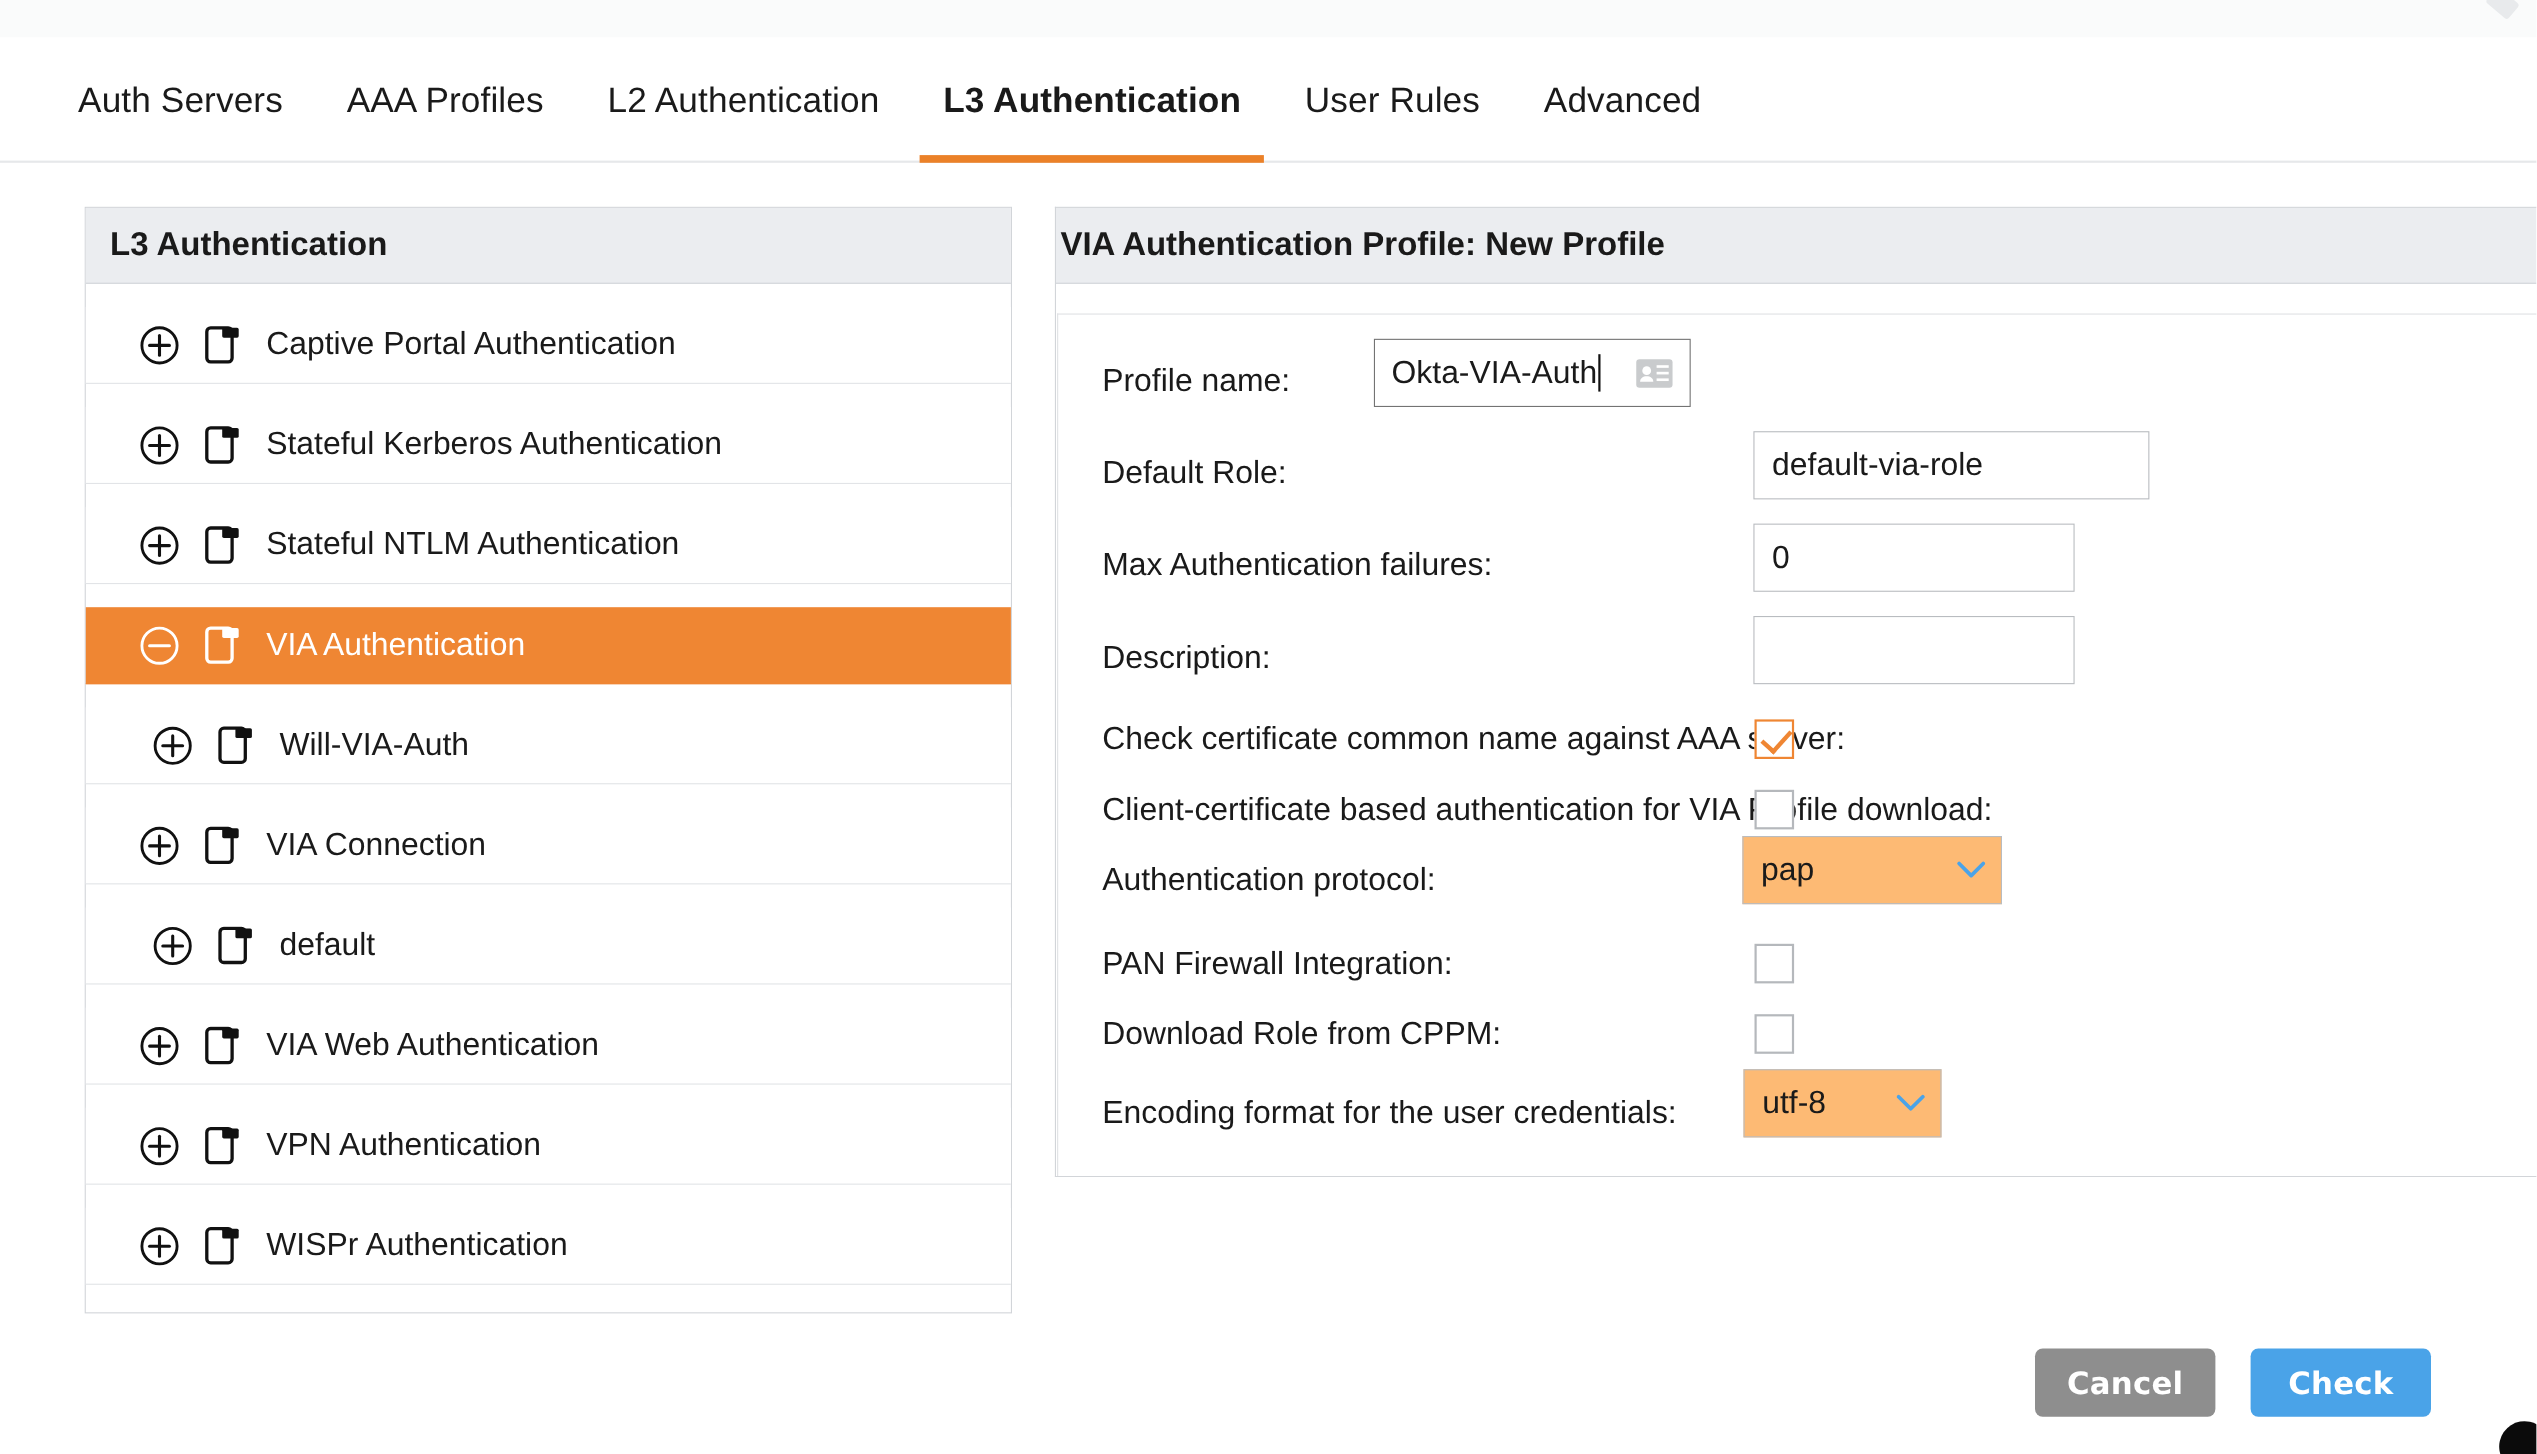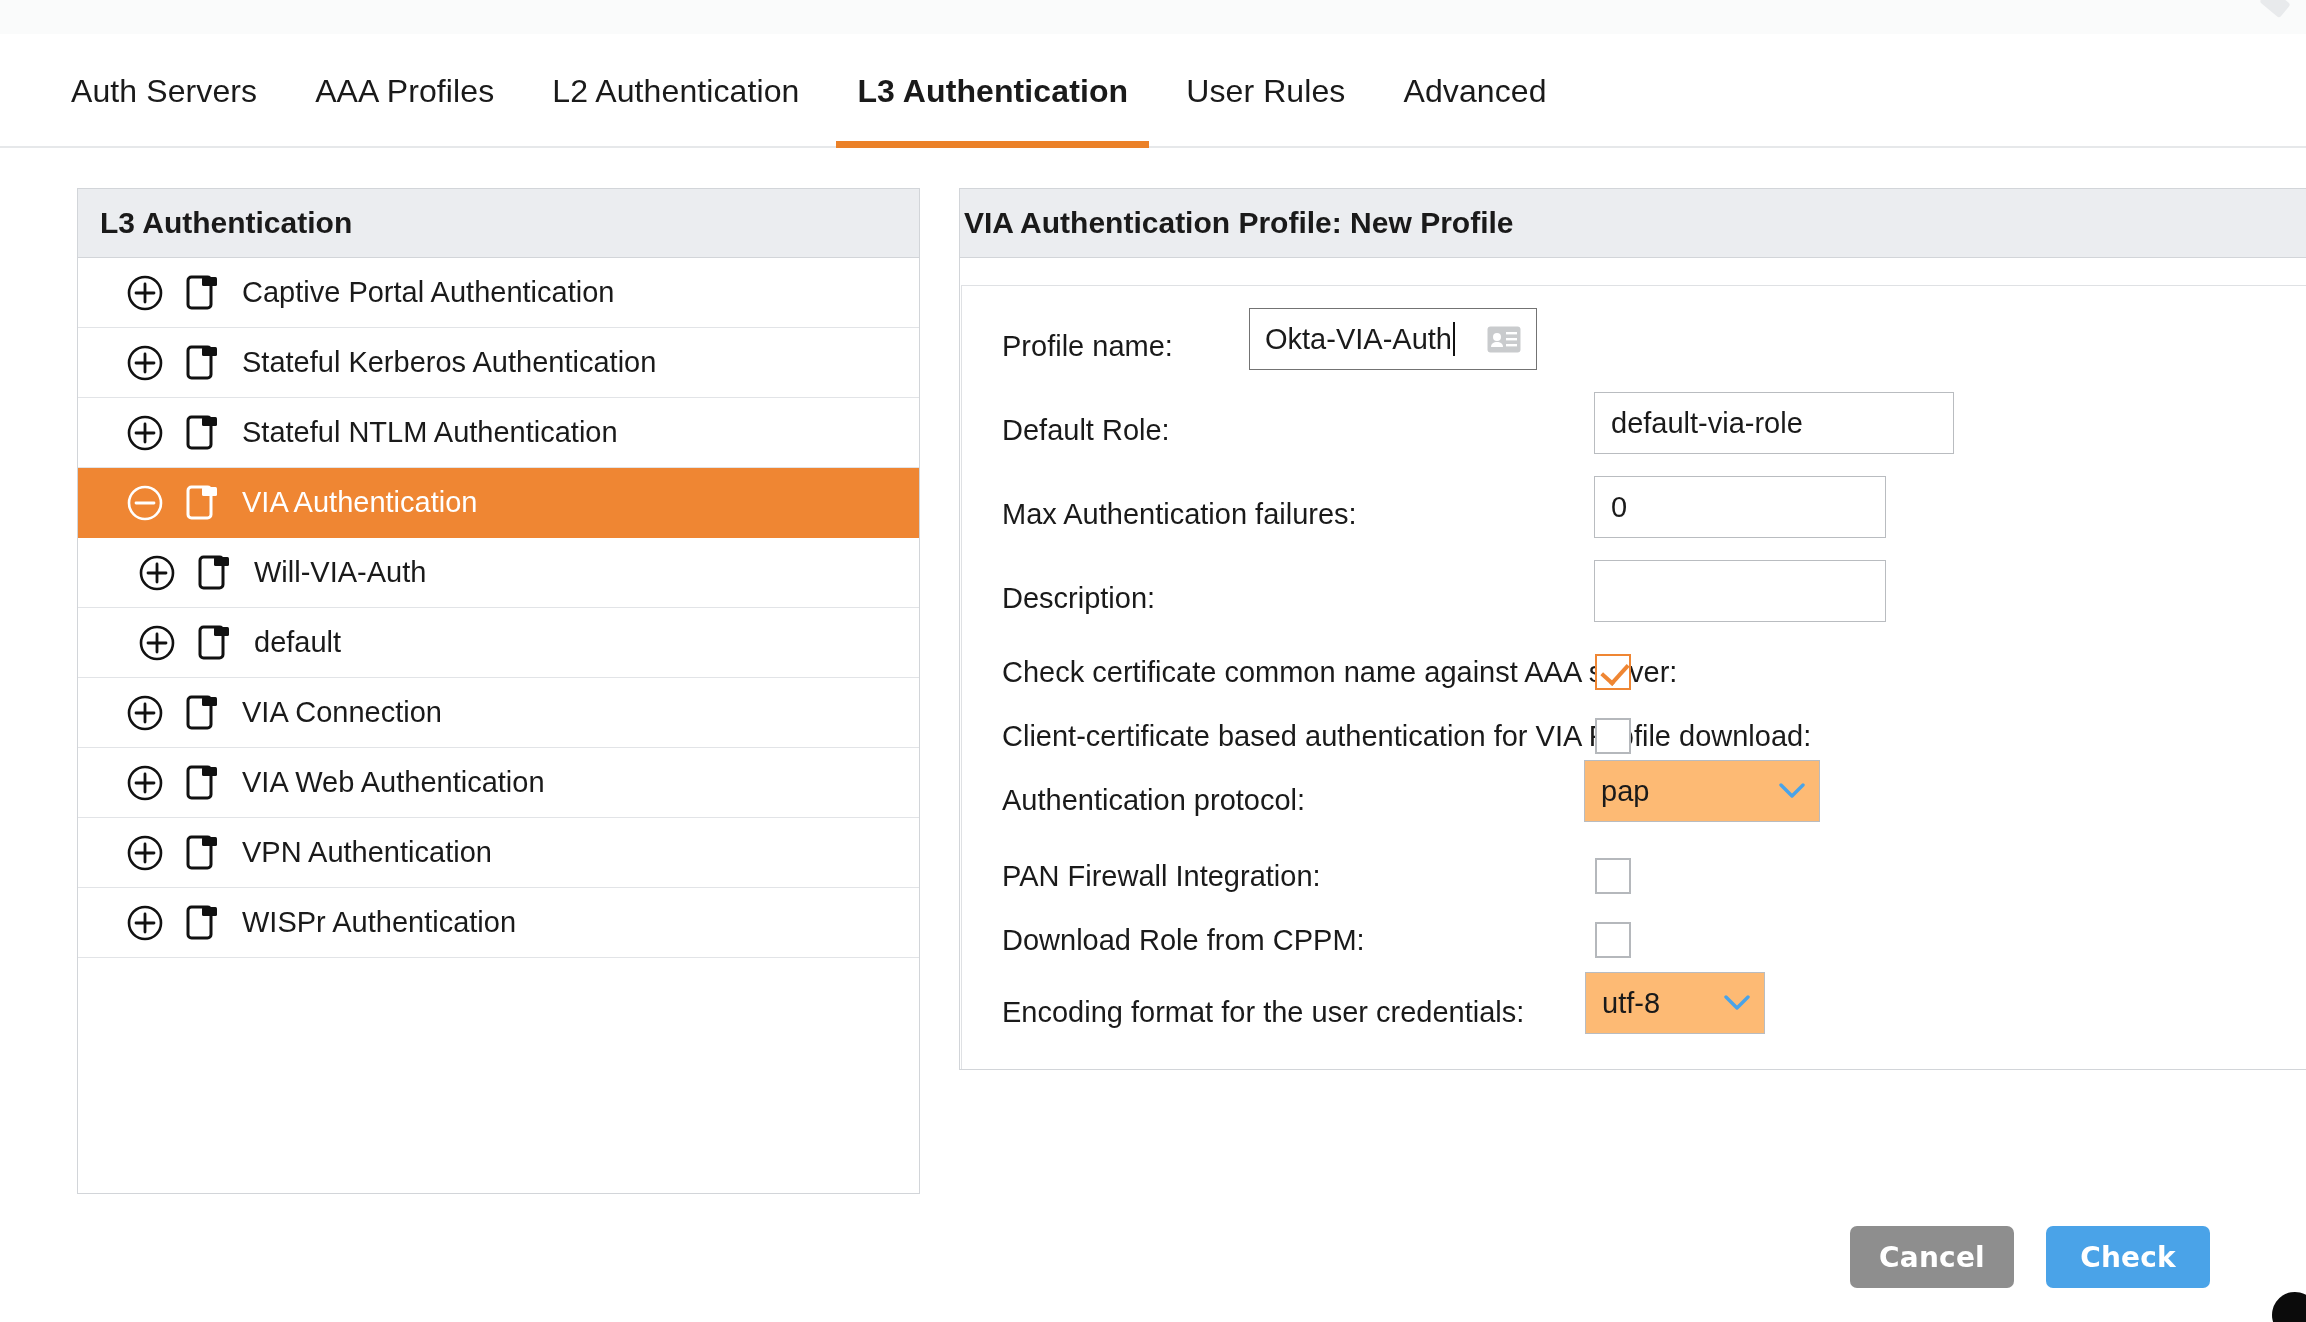--- a/index.html
+++ b/index.html
@@ -92,20 +92,21 @@
     color: #1a1a1a;
   }
   .tree-body { }
   .tree-row {
     height: 70px;
     display: flex;
     align-items: center;
     border-bottom: 1px solid #e2e4e7;
     cursor: pointer;
     background: #ffffff;
+    margin-top: 21px;
   }
   .tree-row.child { padding-left: 60px; }
   .tree-row.selected {
     background: #ef8633;
     border-bottom-color: #ef8633;
   }
   .tree-row .toggle-icon {
     width: 38px; height: 38px;
     margin-left: 48px;
     flex: 0 0 auto;
@@ -362,43 +363,43 @@
             <circle cx="19" cy="19" r="16" fill="none" stroke="#111111" stroke-width="2.6"></circle>
             <line x1="10" y1="19" x2="28" y2="19" stroke="#111111" stroke-width="2.8" stroke-linecap="round"></line>
             <line x1="19" y1="10" x2="19" y2="28" stroke="#111111" stroke-width="2.8" stroke-linecap="round"></line>
           </svg>
           <svg class="doc-icon" viewBox="0 0 32 36">
             <rect x="2" y="2" width="23" height="31" rx="3.5" fill="none" stroke="#111111" stroke-width="3"></rect>
             <rect x="16" y="2" width="15" height="9" rx="1.5" fill="#111111"></rect>
           </svg>
           <span class="tree-label">Will-VIA-Auth</span>
         </div>
+        <div class="tree-row">
+          <svg class="toggle-icon" viewBox="0 0 38 38">
+            <circle cx="19" cy="19" r="16" fill="none" stroke="#111111" stroke-width="2.6"></circle>
+            <line x1="10" y1="19" x2="28" y2="19" stroke="#111111" stroke-width="2.8" stroke-linecap="round"></line>
+            <line x1="19" y1="10" x2="19" y2="28" stroke="#111111" stroke-width="2.8" stroke-linecap="round"></line>
+          </svg>
+          <svg class="doc-icon" viewBox="0 0 32 36">
+            <rect x="2" y="2" width="23" height="31" rx="3.5" fill="none" stroke="#111111" stroke-width="3"></rect>
+            <rect x="16" y="2" width="15" height="9" rx="1.5" fill="#111111"></rect>
+          </svg>
+          <span class="tree-label">VIA Connection</span>
+        </div>
         <div class="tree-row child">
           <svg class="toggle-icon" viewBox="0 0 38 38">
             <circle cx="19" cy="19" r="16" fill="none" stroke="#111111" stroke-width="2.6"></circle>
             <line x1="10" y1="19" x2="28" y2="19" stroke="#111111" stroke-width="2.8" stroke-linecap="round"></line>
             <line x1="19" y1="10" x2="19" y2="28" stroke="#111111" stroke-width="2.8" stroke-linecap="round"></line>
           </svg>
           <svg class="doc-icon" viewBox="0 0 32 36">
             <rect x="2" y="2" width="23" height="31" rx="3.5" fill="none" stroke="#111111" stroke-width="3"></rect>
             <rect x="16" y="2" width="15" height="9" rx="1.5" fill="#111111"></rect>
           </svg>
           <span class="tree-label">default</span>
-        </div>
-        <div class="tree-row">
-          <svg class="toggle-icon" viewBox="0 0 38 38">
-            <circle cx="19" cy="19" r="16" fill="none" stroke="#111111" stroke-width="2.6"></circle>
-            <line x1="10" y1="19" x2="28" y2="19" stroke="#111111" stroke-width="2.8" stroke-linecap="round"></line>
-            <line x1="19" y1="10" x2="19" y2="28" stroke="#111111" stroke-width="2.8" stroke-linecap="round"></line>
-          </svg>
-          <svg class="doc-icon" viewBox="0 0 32 36">
-            <rect x="2" y="2" width="23" height="31" rx="3.5" fill="none" stroke="#111111" stroke-width="3"></rect>
-            <rect x="16" y="2" width="15" height="9" rx="1.5" fill="#111111"></rect>
-          </svg>
-          <span class="tree-label">VIA Connection</span>
         </div>
         <div class="tree-row">
           <svg class="toggle-icon" viewBox="0 0 38 38">
             <circle cx="19" cy="19" r="16" fill="none" stroke="#111111" stroke-width="2.6"></circle>
             <line x1="10" y1="19" x2="28" y2="19" stroke="#111111" stroke-width="2.8" stroke-linecap="round"></line>
             <line x1="19" y1="10" x2="19" y2="28" stroke="#111111" stroke-width="2.8" stroke-linecap="round"></line>
           </svg>
           <svg class="doc-icon" viewBox="0 0 32 36">
             <rect x="2" y="2" width="23" height="31" rx="3.5" fill="none" stroke="#111111" stroke-width="3"></rect>
             <rect x="16" y="2" width="15" height="9" rx="1.5" fill="#111111"></rect>

